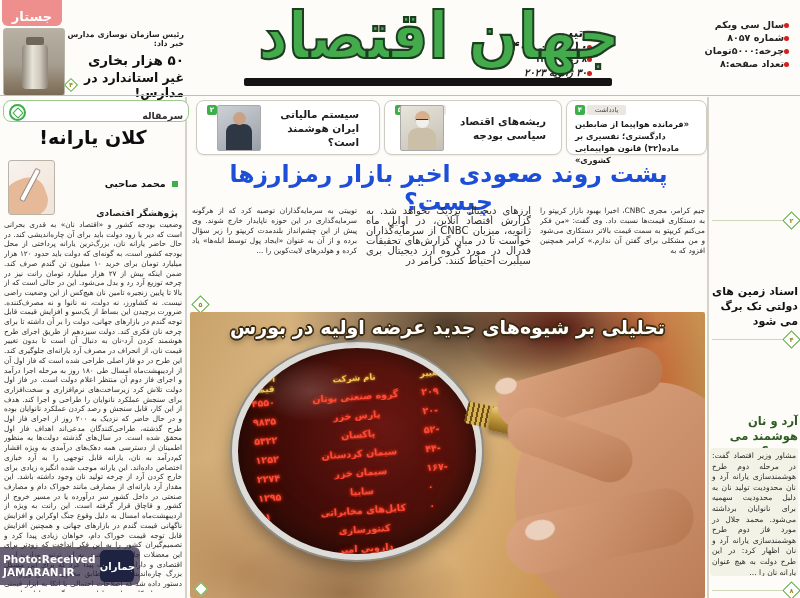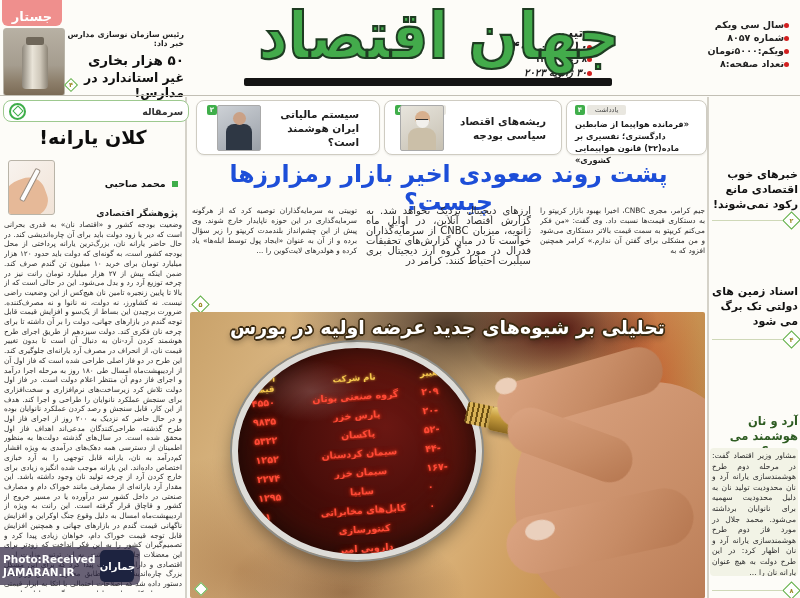--- a/index.html
+++ b/index.html
@@ -79,21 +79,21 @@
 <body>
 
 <div class="page">
 
   <div class="abs logo-text" style="right:180px;top:2px;font-size:58px;z-index:2;">جهان اقتصاد</div>
   <div class="abs logo-bar" style="right:188px;top:78px;width:368px;height:8px;z-index:1;"></div>
 
   <div class="abs" style="right:8px;top:18px;width:150px;">
     <div class="mh-line b"><span class="red-dot"></span><span>سال سی ویکم</span></div>
     <div class="mh-line b"><span class="red-dot"></span><span>شماره ۸۰۵۷</span></div>
-    <div class="mh-line b"><span class="red-dot"></span><span>ویکم:۵۰۰۰تومان</span></div>
+    <div class="mh-line b"><span class="red-dot"></span><span>چرخه:۵۰۰۰تومان</span></div>
     <div class="mh-line b"><span class="red-dot"></span><span>تعداد صفحه:۸</span></div>
   </div>
 
   <div class="abs" style="left:505px;top:26px;width:90px;text-align:right;">
     <div class="b" style="font-size:12px;color:#222;">ترتیب</div>
     <div class="mh-line b" style="font-size:14px;font-style:italic;"><span class="red-dot"></span><span>۱۰ بهمن ۱۴۰۱</span></div>
     <div class="mh-line b" style="font-size:8.5px;"><span class="red-dot"></span><span>۸ رجب ۱۴۴۴</span></div>
     <div class="mh-line b" style="font-size:10px;font-style:italic;"><span class="red-dot"></span><span>۳۰ ژانویه ۲۰۲۳</span></div>
   </div>
 
@@ -114,21 +114,21 @@
           <span>۴</span>
         </span>
     </div>
   </div>
 
   <div class="abs" style="left:0;top:95px;width:800px;height:1px;background:#c2bfb5;"></div>
 
   <div class="abs vrule" style="left:185px;top:97px;height:501px;"></div>
   <div class="abs vrule" style="left:707px;top:97px;height:501px;"></div>
 
-  <div class="abs sec-box" style="left:3px;top:100px;width:174px;height:20px;justify-content:space-between;">
+  <div class="abs sec-box" style="left:3px;top:100px;width:174px;height:20px;justify-content:space-between;align-items:flex-end;">
     <span class="b" style="font-size:9.5px;color:#333;">سرمقاله</span>
     <span class="sec-dmd">
         <i></i>
       </span>
   </div>
   <div class="abs b" style="left:3px;top:126px;width:180px;text-align:center;font-size:19px;color:#0d0d0d;">کلان یارانه!</div>
 
   <div class="abs photo-frame" style="left:8px;top:160px;width:45px;height:53px;background:linear-gradient(135deg,#f8f3ee,#f1e3d7);">
     <div class="abs" style="left:-6px;top:18px;width:44px;height:40px;background:#e6b998;border-radius:50% 40% 40% 50%;transform:rotate(-20deg);"></div>
     <div class="abs" style="left:18px;top:6px;width:4px;height:34px;background:#fdfdfd;border:1px solid #9a8d80;border-radius:2px;transform:rotate(28deg);"></div>
@@ -267,21 +267,20 @@
     <div class="abs skin" style="right:10px;top:190px;width:190px;height:58px;border-radius:30px;transform:rotate(-12deg);"></div>
     <div class="abs" style="right:150px;top:208px;width:30px;height:20px;background:#ead0bd;border-radius:50%;transform:rotate(-12deg);filter:blur(.6px);"></div>
 
     <div class="abs overlay-title" style="left:0;right:0;top:4px;text-align:center;">تحلیلی بر شیوه‌های جدید عرضه اولیه در بورس</div>
 
     <div class="abs dmd" style="left:6px;bottom:4px;width:8px;height:8px;">
         <span></span>
       </div>
   </div>
 
-  <div class="abs sb-title" style="left:712px;top:167px;width:86px;">خبرهای خوب اقتصادی مانع رکود نمی‌شوند!</div>
   <div class="abs sb-sep" style="left:712px;top:214px;width:86px;">
     <span class="dmd">
         <span>۲</span>
       </span>
     <span class="sep-line"></span>
   </div>
 
   <div class="abs sb-title" style="left:712px;top:284px;width:86px;">اسناد زمین های دولتی تک برگ می شود</div>
   <div class="abs sb-sep" style="left:712px;top:333px;width:86px;">
     <span class="dmd">

